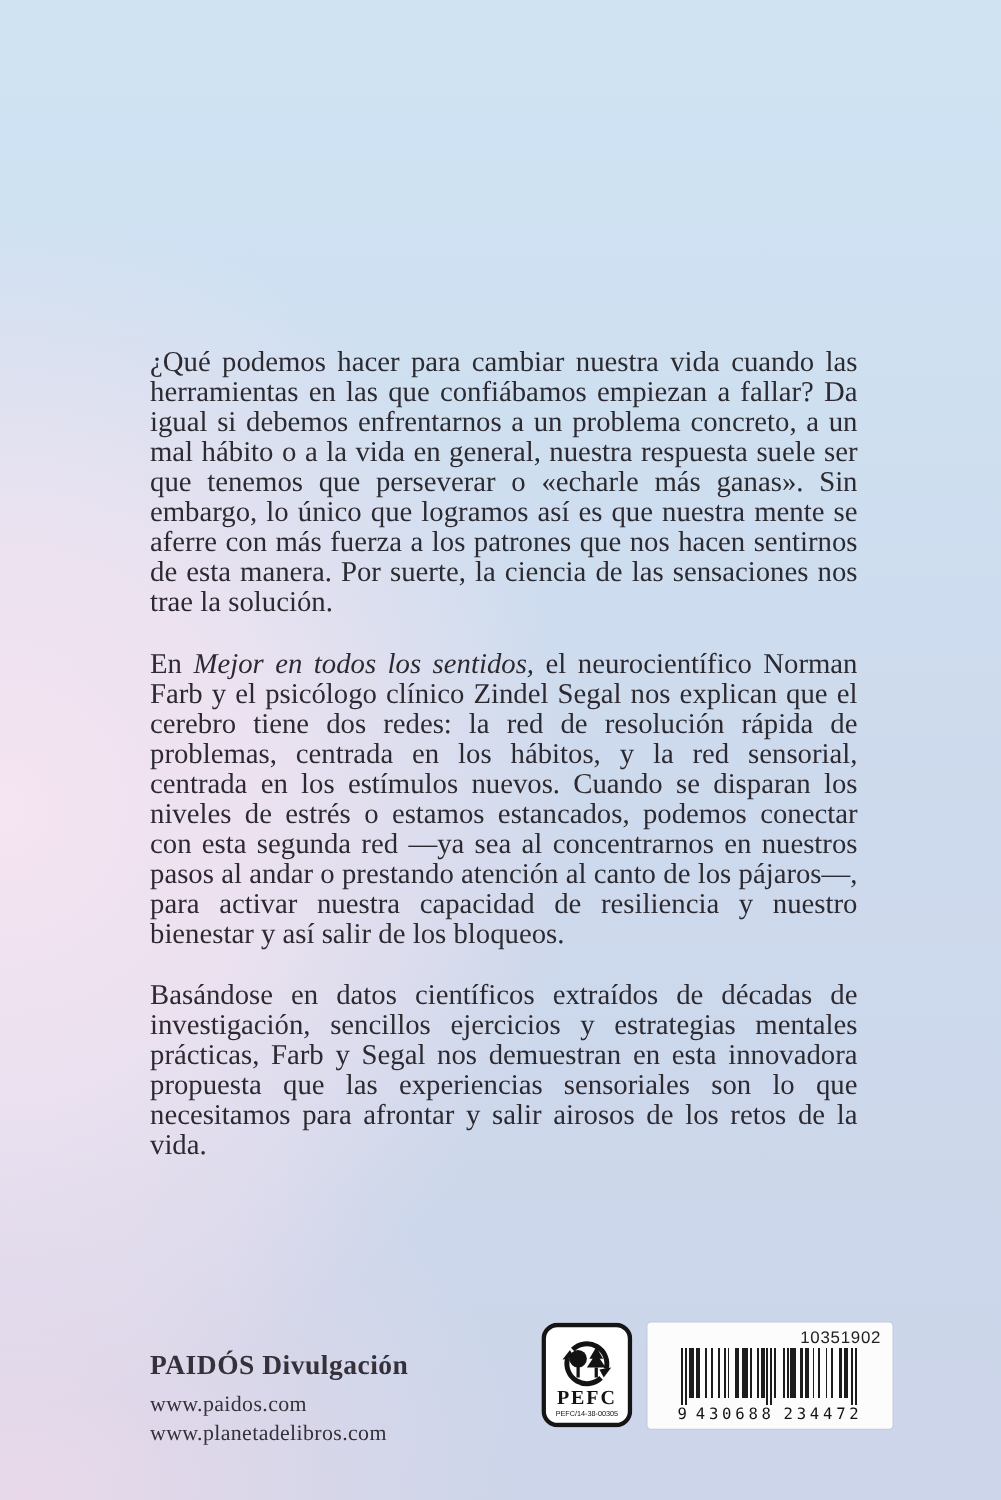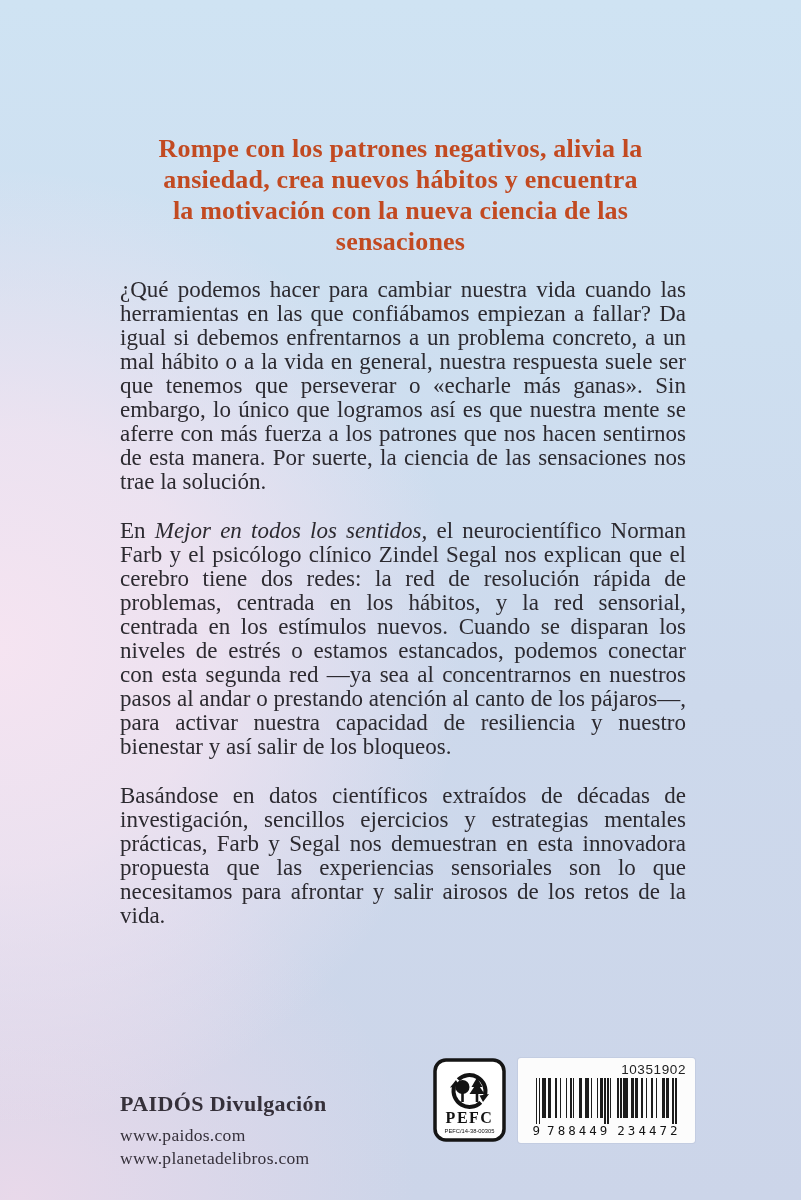--- a/index.html
+++ b/index.html
@@ -43,38 +43,37 @@
   .publisher {
     position: absolute;
     left: 120px; top: 1079px;
     color: #35303a;
   }
   .imprint {
     font-size: 22px;
     font-weight: bold;
     letter-spacing: 0.4px;
     margin-bottom: 7px;
-    margin-top: 12px;
   }
   .url {
     font-size: 17.5px;
     line-height: 22.5px;
     letter-spacing: 0.3px;
   }
 
   .pefc {
     position: absolute;
     left: 433px; top: 1058px;
     width: 73px; height: 84px;
   }
 
   .barcode-box {
     position: absolute;
     left: 518px; top: 1058px;
-    width: 177px; height: 85px;
+    width: 196px; height: 85px;
     background: #fcfcfc;
     border-radius: 3px;
     box-shadow: 0 0 0 1px rgba(30,40,80,0.05);
   }
   .barcode-number {
     text-align: right;
     padding: 4px 9px 0 0;
     font-family: "Liberation Sans", sans-serif;
     font-size: 13.5px;
     letter-spacing: 0.6px;
@@ -90,24 +89,20 @@
     font-size: 12.5px;
     color: #141414;
   }
   .barcode-digits .grp { letter-spacing: 3px; }
 </style>
 </head>
 <body>
 
 <div class="cover">
 
-  <div class="headline" style="color: rgb(194, 74, 33);">Rompe con los patrones negativos, alivia la
-ansiedad, crea nuevos hábitos y encuentra
-la motivación con la nueva ciencia de las
-sensaciones</div>
 
   <div class="synopsis">
     <p><span>¿Qué podemos hacer para cambiar nuestra vida cuando las herramientas en las que confiábamos empiezan a fallar? Da igual si debemos enfrentarnos a un problema concreto, a un mal hábito o a la vida en general, nuestra respuesta suele ser que tenemos que perseverar o «echarle más ganas». Sin embargo, lo único que logramos así es que nuestra mente se aferre con más fuerza a los patrones que nos hacen sentirnos de esta manera. Por suerte, la ciencia de las sensaciones nos trae la solución.</span></p>
     <p><span>En </span><em>Mejor en todos los sentidos,</em><span> el neurocientífico Norman Farb y el psicólogo clínico Zindel Segal nos explican que el cerebro tiene dos redes: la red de resolución rápida de problemas, centrada en los hábitos, y la red sensorial, centrada en los estímulos nuevos. Cuando se disparan los niveles de estrés o estamos estancados, podemos conectar con esta segunda red —ya sea al concentrarnos en nuestros pasos al andar o prestando atención al canto de los pájaros—, para activar nuestra capacidad de resiliencia y nuestro bienestar y así salir de los bloqueos.</span></p>
     <p><span>Basándose en datos científicos extraídos de décadas de investigación, sencillos ejercicios y estrategias mentales prácticas, Farb y Segal nos demuestran en esta innovadora propuesta que las experiencias sensoriales son lo que necesitamos para afrontar y salir airosos de los retos de la vida.</span></p>
   </div>
 
   <div class="publisher">
     <div class="imprint">PAIDÓS Divulgación</div>
     <div class="url">www.paidos.com</div>
@@ -162,18 +157,18 @@
         <rect x="114.52" y="0" width="1.48" height="40" fill="#1c1c1c"></rect>
         <rect x="120.44" y="0" width="1.48" height="40" fill="#1c1c1c"></rect>
         <rect x="124.88" y="0" width="1.48" height="40" fill="#1c1c1c"></rect>
         <rect x="130.80" y="0" width="2.96" height="40" fill="#1c1c1c"></rect>
         <rect x="135.24" y="0" width="2.96" height="40" fill="#1c1c1c"></rect>
         <rect x="141.16" y="0" width="1.48" height="46" fill="#1c1c1c"></rect>
         <rect x="144.12" y="0" width="1.48" height="46" fill="#1c1c1c"></rect>
       </svg>
     <div class="barcode-digits">
       <span>9</span>
-      <span class="grp">788449</span>
+      <span class="grp">430688</span>
       <span class="grp">234472</span>
     </div>
   </div>
 
 </div>
 
 </body></html>

